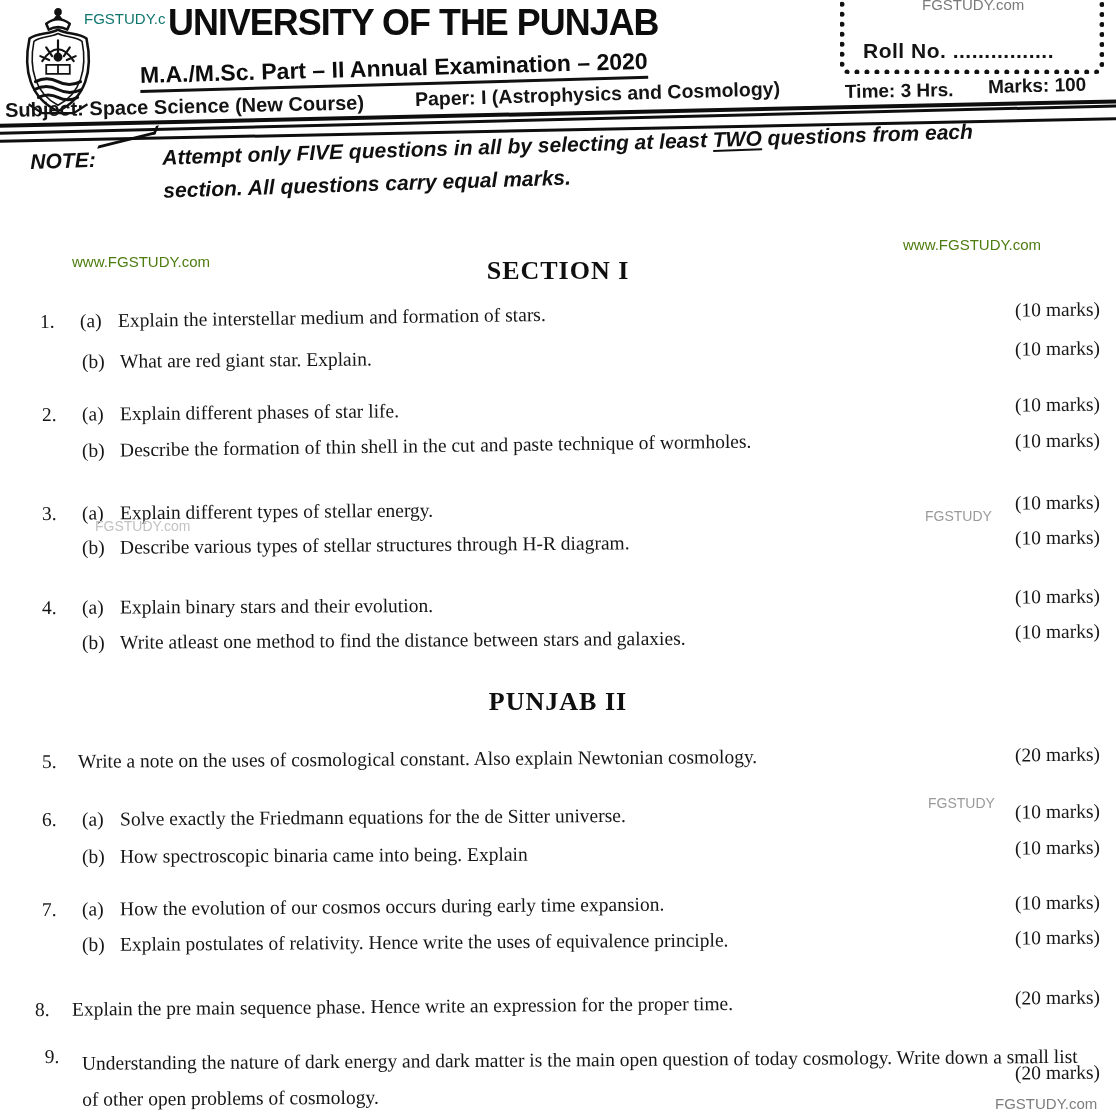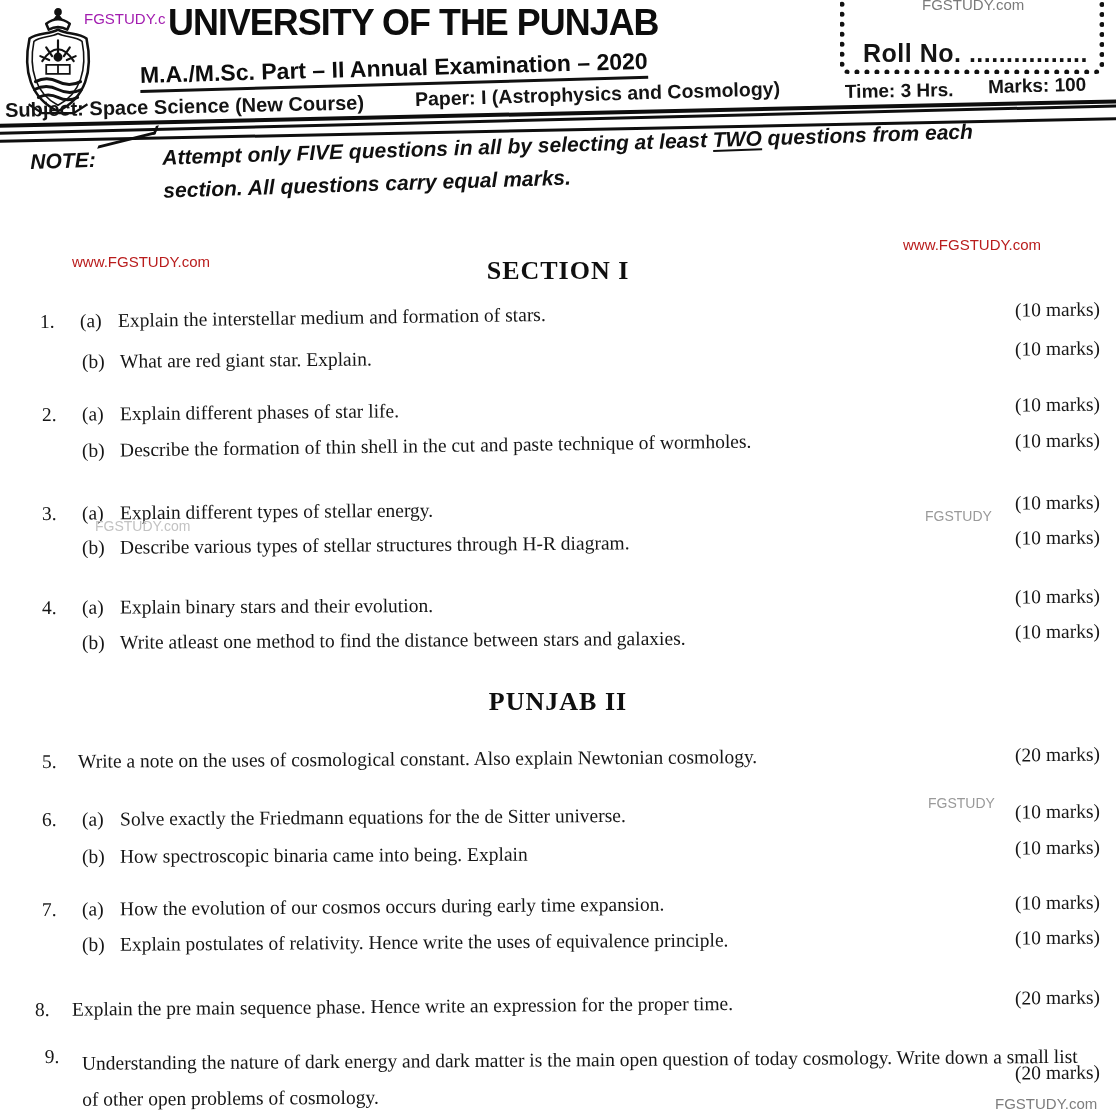--- a/index.html
+++ b/index.html
@@ -28,21 +28,21 @@
   }
   #paper-line {
     position:absolute; left:415px; top:88px; font-size:19.5px; font-weight:bold;
     white-space:nowrap; transform:rotate(-1.7deg); transform-origin:left center;
   }
   #roll-box {
     position:absolute; left:840px; top:-6px; width:264px; height:80px;
     border:5px dotted #111; border-radius:8px;
   }
   #roll-label {
-    position:absolute; left:18px; top:40px; font-size:25px; font-weight:bold;
+    position:absolute; left:18px; top:40px; font-size:21px; font-weight:bold;
     white-space:nowrap; letter-spacing:0.5px;text-align:right;
   }
   #time-label {
     position:absolute; left:845px; top:80px; font-size:19px; font-weight:bold;
     transform:rotate(-1deg); white-space:nowrap;
   }
   #marks-total-label {
     position:absolute; left:988px; top:75px; font-size:19px; font-weight:bold;
     transform:rotate(-1.4deg); white-space:nowrap;
   }
@@ -83,23 +83,23 @@
   .q-part { display:inline-block; width:38px; }
   .q-row.wrap { white-space:normal; }
   .q-row.wrap .q-text { display:inline-block; width:1012px; vertical-align:top; line-height:36px; }
   .q-marks {
     position:absolute; right:16px; font-size:19.5px; color:#161616;
     font-family:"Liberation Serif","DejaVu Serif",serif;
     transform:rotate(-0.6deg); white-space:nowrap; z-index:2;
   }
 
   
-  .wm { position:absolute; color:#b91c1c; font-size:15px; z-index:1;
+  .wm { position:absolute; color:#4d7c0f; font-size:15px; z-index:1;
         font-family:"Liberation Sans","DejaVu Sans",sans-serif; white-space:nowrap; }
-  #wm-top-left     { left:84px;  top:10px;  color:#a21caf; }
+  #wm-top-left     { left:84px;  top:10px;  color:#0f766e; }
   #wm-roll-box     { left:922px; top:-4px;  color:#7a7a7a; }
   #wm-sec1-left    { left:72px;  top:253px; }
   #wm-sec1-right   { left:903px; top:236px; }
   #wm-q3-left      { left:95px;  top:518px; color:#c2c2c2; font-size:14px; }
   #wm-q3-right     { left:925px; top:508px; font-size:14px; color:#9a9a9a; }
   #wm-q6-right     { left:928px; top:795px; font-size:14px; color:#9a9a9a; }
   #wm-bottom-right { left:995px; top:1095px; color:#7d7d7d; }
 </style>
 </head>
 <body>

